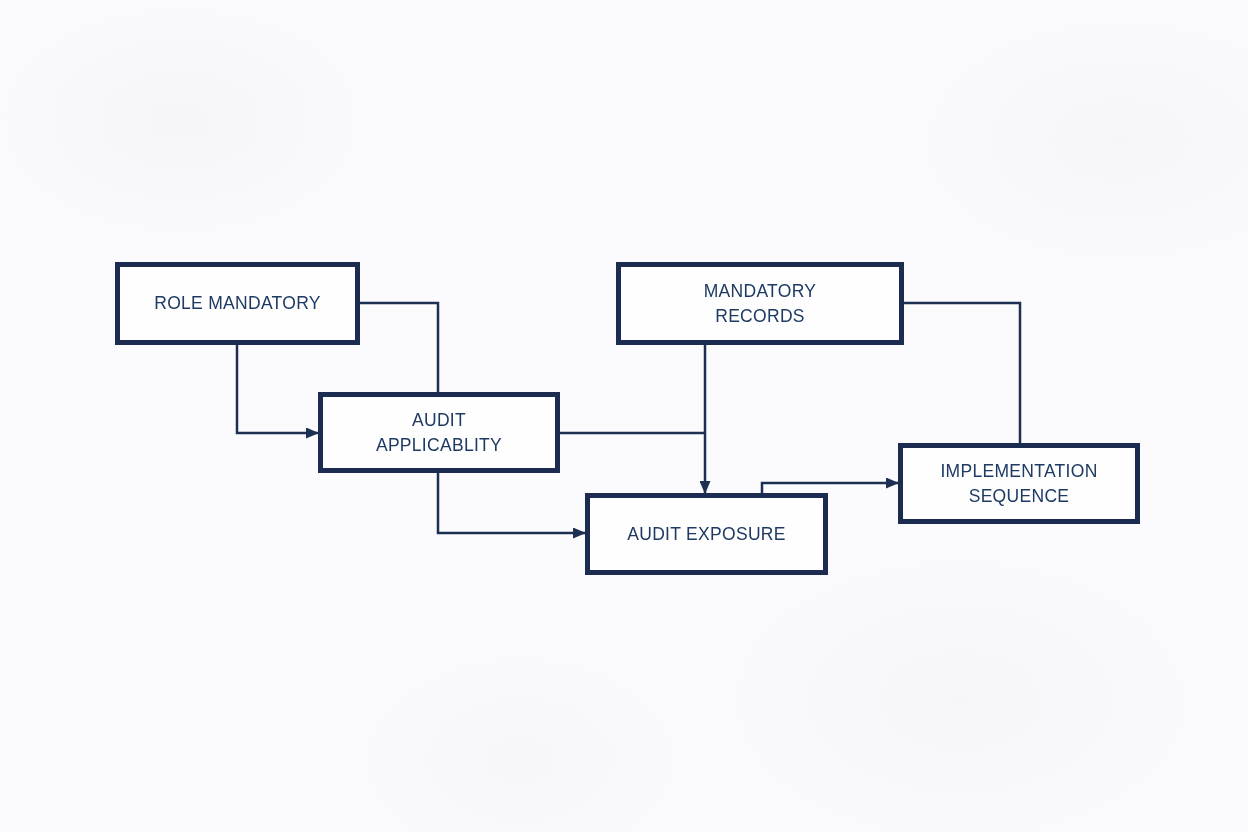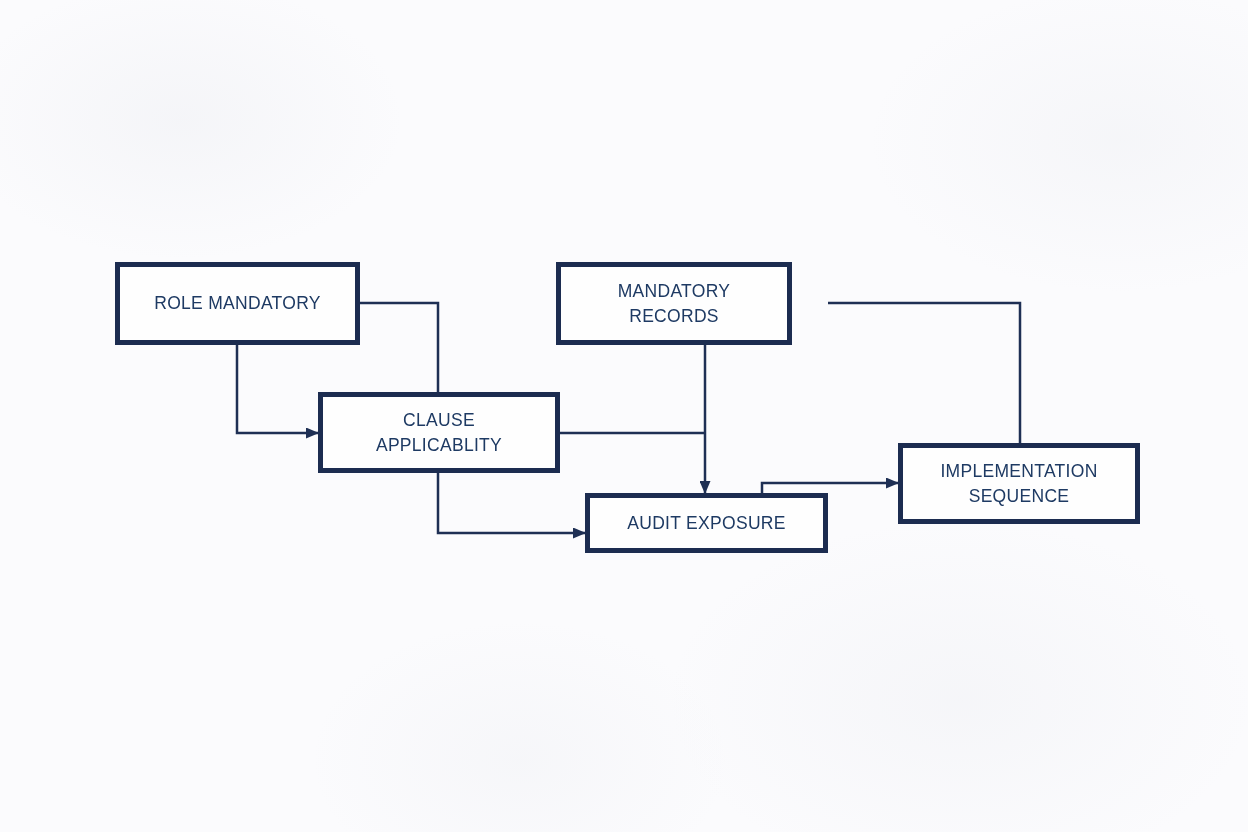--- a/index.html
+++ b/index.html
@@ -40,23 +40,23 @@
   .node-label {
     color: #1e3a63;
     font-size: 17.5px;
     font-weight: 500;
     letter-spacing: 0.3px;
     line-height: 1.4;
     white-space: pre-line;
   }
   
   #node-role-definition        { left: 115px; top: 262px; width: 245px; height: 83px; }
-  #node-mandatory-records      { left: 556px; top: 262px; width: 236px; height: 83px; }
+  #node-mandatory-records      { left: 616px; top: 262px; width: 288px; height: 83px; }
   #node-clause-applicablity    { left: 318px; top: 392px; width: 242px; height: 81px; }
-  #node-audit-exposure         { left: 585px; top: 493px; width: 243px; height: 60px; }
+  #node-audit-exposure         { left: 585px; top: 493px; width: 243px; height: 82px; }
   #node-implementation-sequence{ left: 898px; top: 443px; width: 242px; height: 81px; }
 </style>
 </head>
 <body>
 
 <div class="canvas">
 
   <svg class="edge-layer" width="1248" height="832" viewBox="0 0 1248 832" xmlns="http://www.w3.org/2000/svg">
     <defs>
       <marker id="arrowhead" markerUnits="userSpaceOnUse" markerWidth="13" markerHeight="11" refX="12" refY="5.5" orient="auto">
@@ -82,21 +82,21 @@
   <div class="node" id="node-role-definition">
     <span class="node-label">ROLE MANDATORY</span>
   </div>
 
   <div class="node" id="node-mandatory-records">
     <span class="node-label">MANDATORY
 RECORDS</span>
   </div>
 
   <div class="node" id="node-clause-applicablity">
-    <span class="node-label">CLAUSE
+    <span class="node-label">AUDIT
 APPLICABLITY</span>
   </div>
 
   <div class="node" id="node-audit-exposure">
     <span class="node-label">AUDIT EXPOSURE</span>
   </div>
 
   <div class="node" id="node-implementation-sequence">
     <span class="node-label">IMPLEMENTATION
 SEQUENCE</span>

